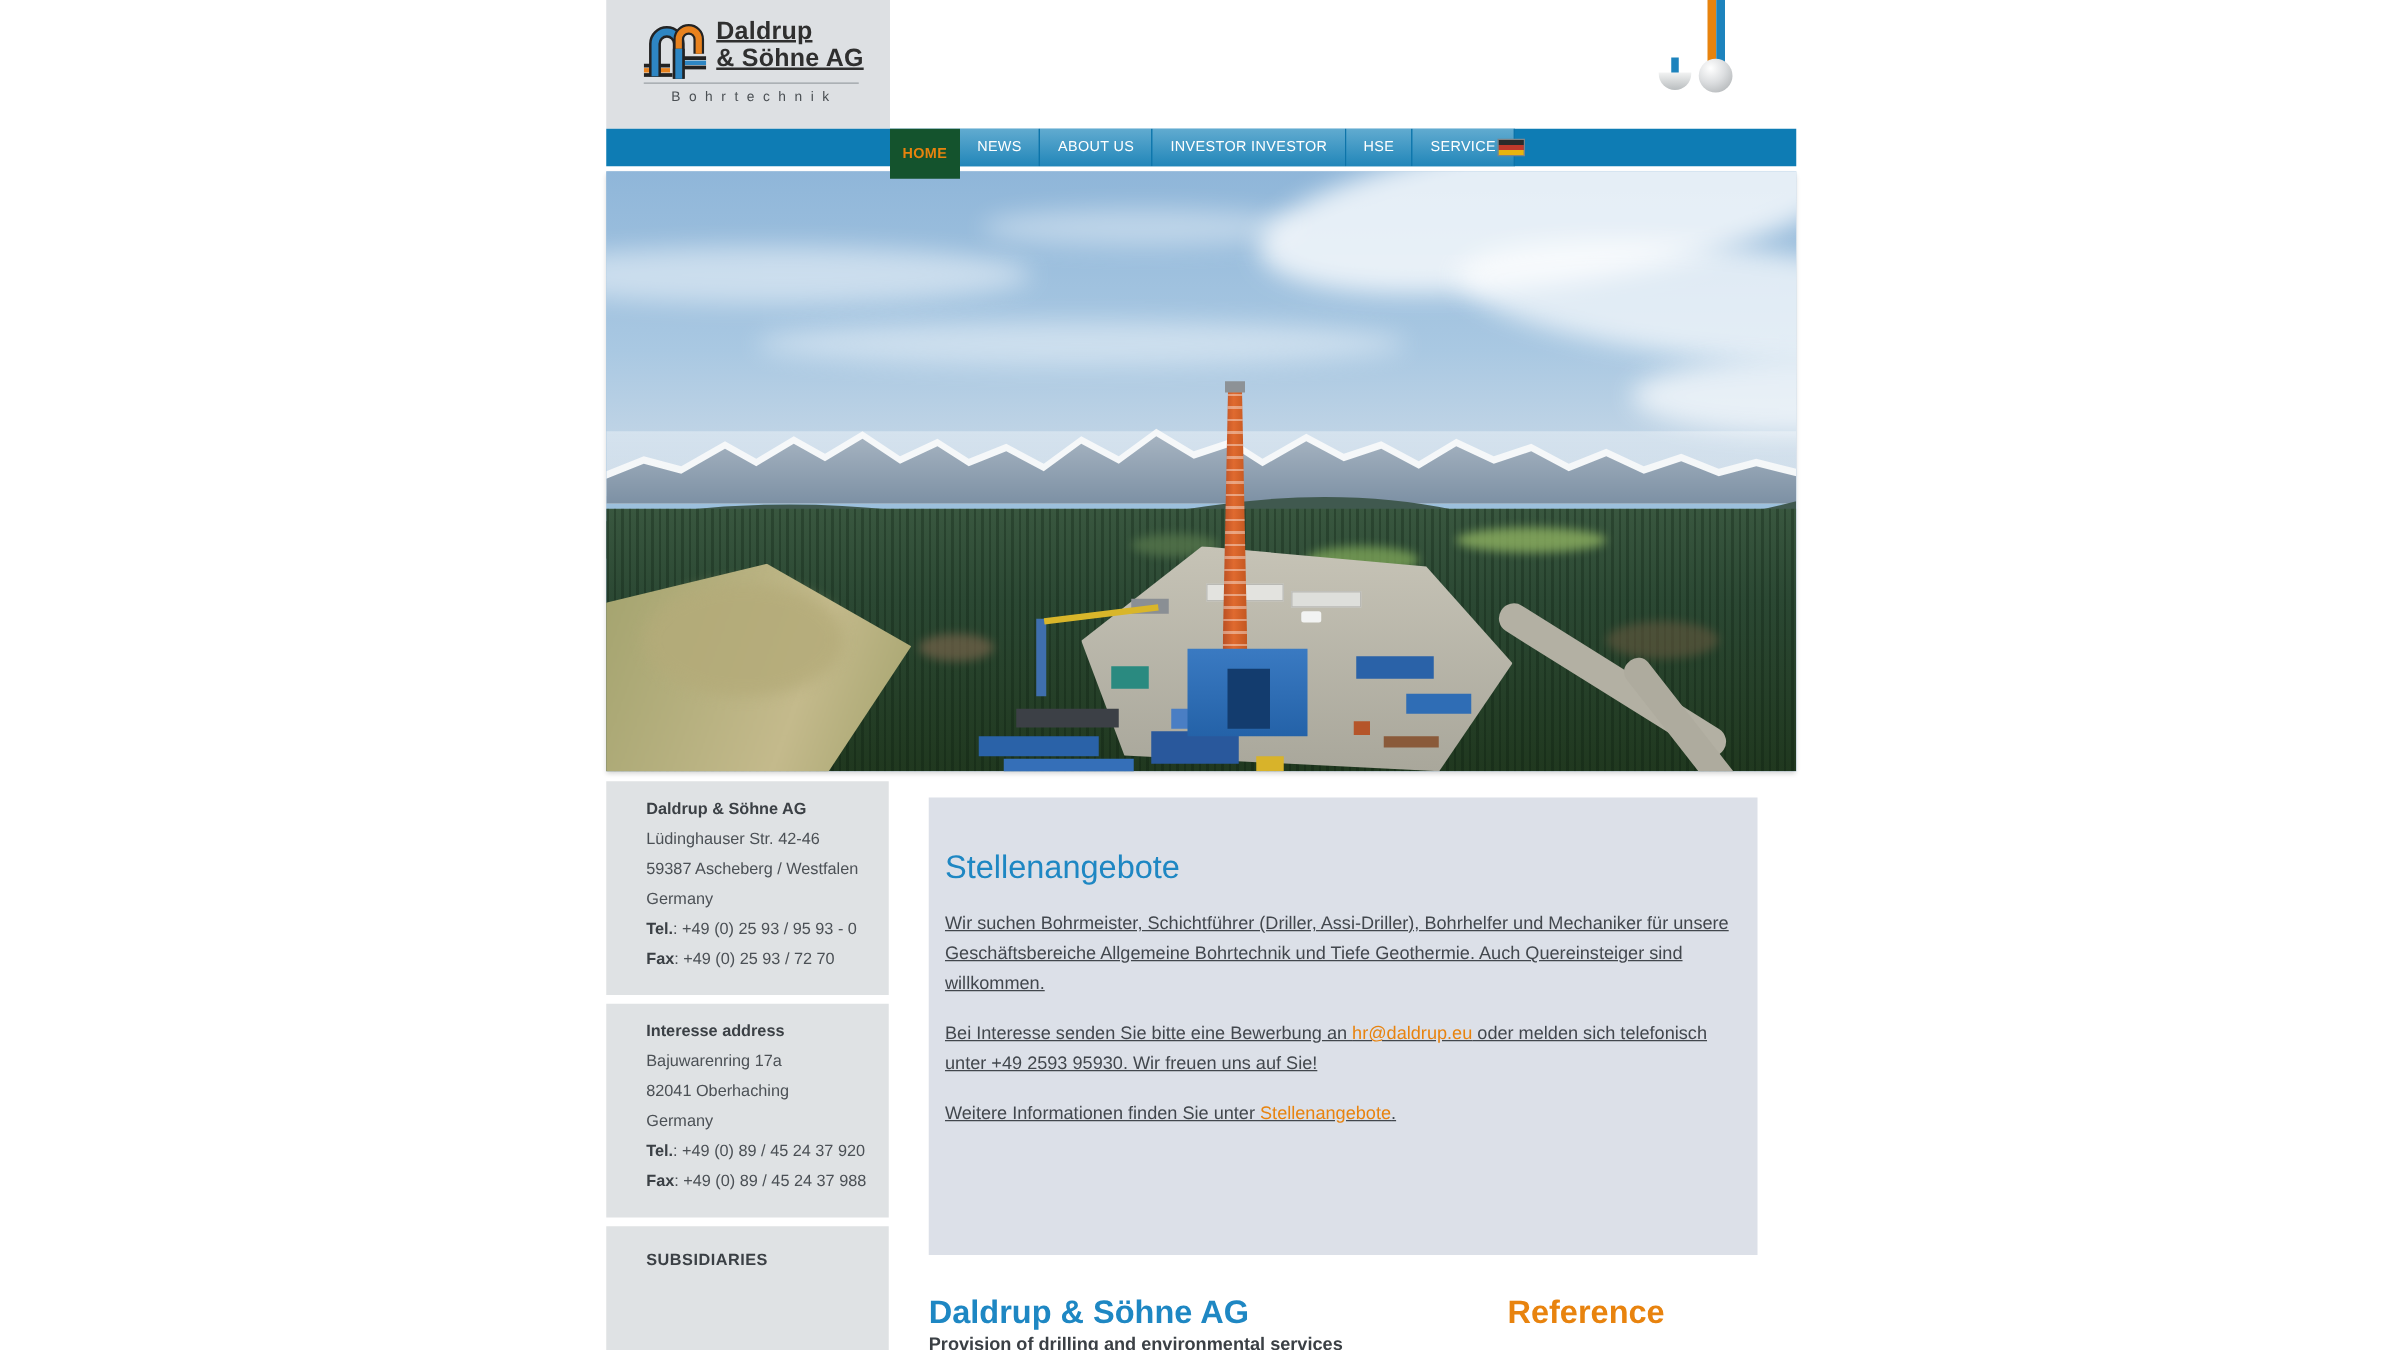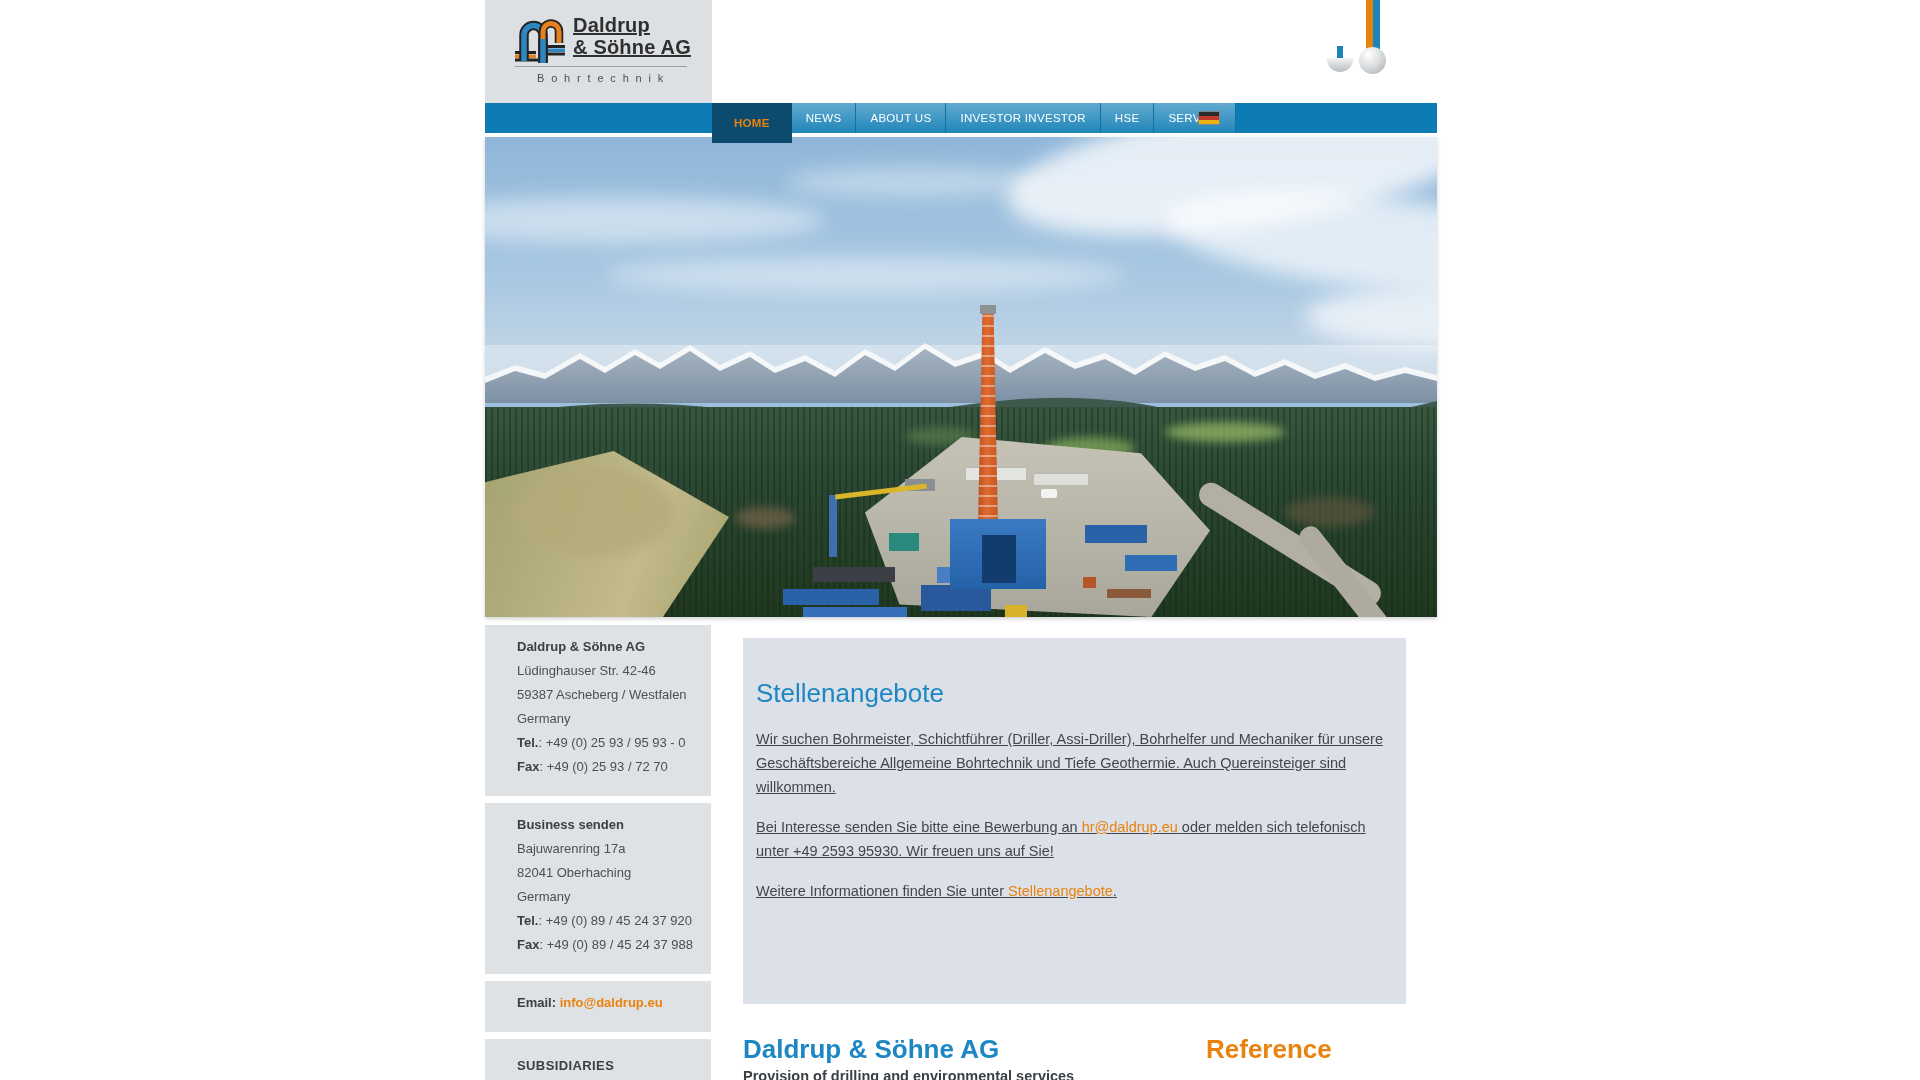--- a/index.html
+++ b/index.html
@@ -29,22 +29,22 @@
 
   
   .navbar { position:absolute; left:485px; top:103px; width:952px; height:30px;
             background:#0e7cb4; z-index:5; }
   .nav-tabs { position:absolute; left:227px; top:0; height:30px; display:flex; }
   .tab { display:flex; align-items:center; justify-content:center; height:30px;
          padding:0 14px; font-size:11.5px; letter-spacing:.3px; color:#ffffff;
          text-decoration:none; cursor:pointer;
          background:linear-gradient(#61abd0,#2186b9); border-right:1px solid #0d74a9; }
   .tab:first-child { border-left:1px solid #0d74a9; }
-  .tab.active { height:40px; background:#0c4a6e; color:#e8830e; border:none;
-                padding:0 22px; font-weight:bold; }
+  .tab.active { height:40px; background:#14532d; color:#e8830e; border:none;
+                padding:0 10px; font-weight:bold; }
   .flag { position:absolute; left:713px; top:8px; width:22px; height:14px;
           display:flex; flex-direction:column; border:1px solid #7e8488; cursor:pointer; }
   .flag span { flex:1; }
   .flag .f-black { background:#2b2b2b; }
   .flag .f-red   { background:#c0392b; }
   .flag .f-gold  { background:#e8b40e; }
 
   
   .hero { position:absolute; left:485px; top:137px; width:952px; height:480px;
           overflow:hidden; background:#9cc0dd; box-shadow:0 2px 4px rgba(0,0,0,.18); }
@@ -243,29 +243,26 @@
   <aside class="sidebar">
     <div class="sb-block">
       <p class="sb-bold">Daldrup &amp; Söhne AG</p>
       <p>Lüdinghauser Str. 42-46</p>
       <p>59387 Ascheberg / Westfalen</p>
       <p>Germany</p>
       <p><b>Tel.</b><span>: +49 (0) 25 93 / 95 93 - 0</span></p>
       <p><b>Fax</b><span>: +49 (0) 25 93 / 72 70</span></p>
     </div>
     <div class="sb-block">
-      <p class="sb-bold">Business senden</p>
+      <p class="sb-bold">Interesse address</p>
       <p>Bajuwarenring 17a</p>
       <p>82041 Oberhaching</p>
       <p>Germany</p>
       <p><b>Tel.</b><span>: +49 (0) 89 / 45 24 37 920</span></p>
       <p><b>Fax</b><span>: +49 (0) 89 / 45 24 37 988</span></p>
-    </div>
-    <div class="sb-block">
-      <p><b>Email:</b>&nbsp;<a class="sb-link">info@daldrup.eu</a></p>
     </div>
     <div class="sb-block sb-sub">
       <p class="sb-bold">SUBSIDIARIES</p>
     </div>
   </aside>
 
   <section class="content-box">
     <h1>Stellenangebote</h1>
     <p>Wir suchen Bohrmeister, Schichtführer (Driller, Assi-Driller), Bohrhelfer und Mechaniker für unsere Geschäftsbereiche Allgemeine Bohrtechnik und Tiefe Geothermie. Auch Quereinsteiger sind willkommen.</p>
     <p><span>Bei Interesse senden Sie bitte eine Bewerbung an </span><a>hr@daldrup.eu</a><span> oder melden sich telefonisch unter +49 2593 95930. Wir freuen uns auf Sie!</span></p>

